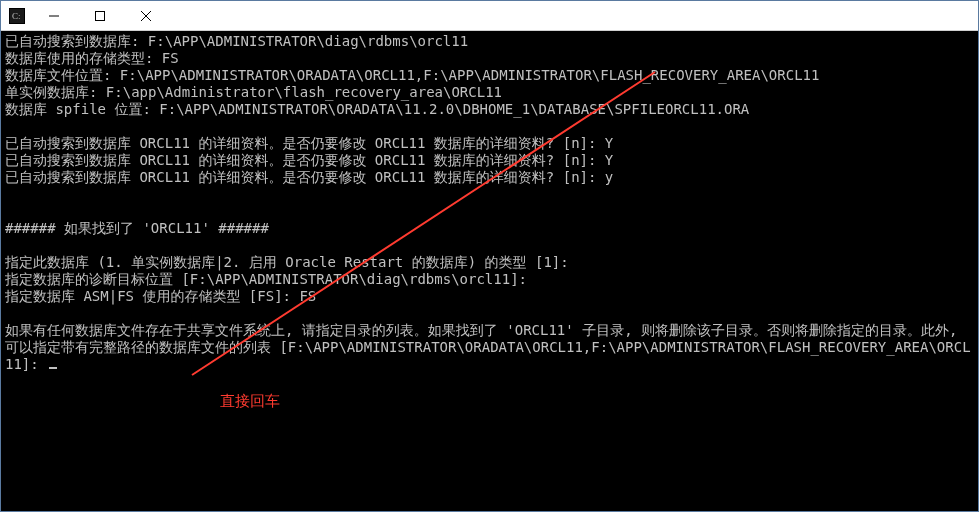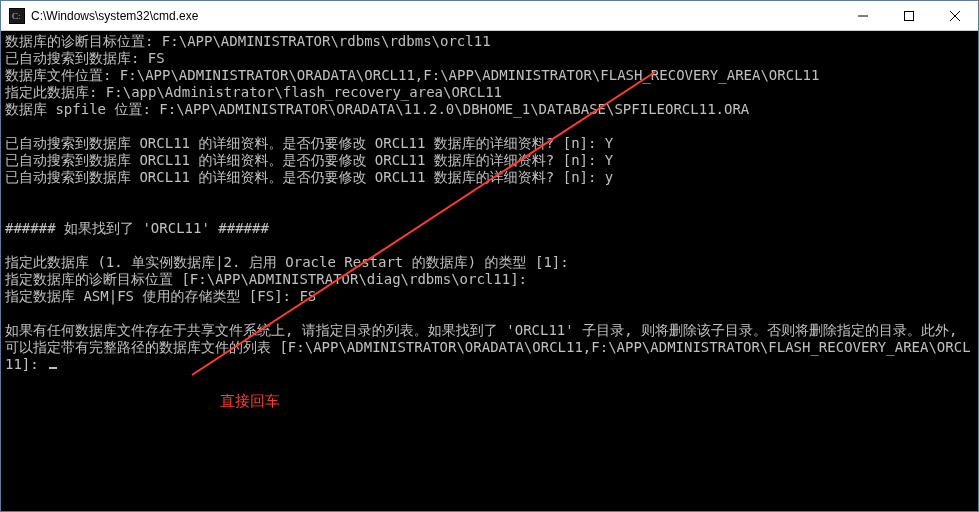--- a/index.html
+++ b/index.html
@@ -97,45 +97,44 @@
 <div class="window">
 
   <div class="titlebar">
     <span class="app-icon">
       <svg viewBox="0 0 16 16">
           <rect x="0" y="0" width="16" height="16" fill="#000"></rect>
           <rect x="1" y="1" width="14" height="14" fill="#1a1a1a"></rect>
           <text x="3" y="11" font-size="9" fill="#c0c0c0" font-family="Consolas">C:</text>
         </svg>
     </span>
-    <span class="title">C:\Windows\system32\cmd.exe</span>
     <div class="win-controls">
       <div class="win-btn">
         <svg viewBox="0 0 10 10">
             <line x1="0" y1="5" x2="10" y2="5" stroke="#000" stroke-width="1"></line>
           </svg>
       </div>
       <div class="win-btn">
         <svg viewBox="0 0 10 10">
             <rect x="0.5" y="0.5" width="9" height="9" fill="none" stroke="#000" stroke-width="1"></rect>
           </svg>
       </div>
       <div class="win-btn close">
         <svg viewBox="0 0 10 10">
             <line x1="0" y1="0" x2="10" y2="10" stroke="#000" stroke-width="1"></line>
             <line x1="10" y1="0" x2="0" y2="10" stroke="#000" stroke-width="1"></line>
           </svg>
       </div>
     </div>
   </div>
 
-  <div class="console" id="console"><span>数据库的诊断目标位置: F:\APP\ADMINISTRATOR\rdbms\rdbms\orcl11</span>
-<span>已自动搜索到数据库: FS</span>
+  <div class="console" id="console"><span>已自动搜索到数据库: F:\APP\ADMINISTRATOR\diag\rdbms\orcl11</span>
+<span>数据库使用的存储类型: FS</span>
 <span>数据库文件位置: F:\APP\ADMINISTRATOR\ORADATA\ORCL11,F:\APP\ADMINISTRATOR\FLASH_RECOVERY_AREA\ORCL11</span>
-<span>指定此数据库: F:\app\Administrator\flash_recovery_area\ORCL11</span>
+<span>单实例数据库: F:\app\Administrator\flash_recovery_area\ORCL11</span>
 <span>数据库 spfile 位置: F:\APP\ADMINISTRATOR\ORADATA\11.2.0\DBHOME_1\DATABASE\SPFILEORCL11.ORA</span>
 <span></span>
 <span>已自动搜索到数据库 ORCL11 的详细资料。是否仍要修改 ORCL11 数据库的详细资料? [n]: Y</span>
 <span>已自动搜索到数据库 ORCL11 的详细资料。是否仍要修改 ORCL11 数据库的详细资料? [n]: Y</span>
 <span>已自动搜索到数据库 ORCL11 的详细资料。是否仍要修改 ORCL11 数据库的详细资料? [n]: y</span>
 <span></span>
 <span></span>
 <span>###### 如果找到了 'ORCL11' ######</span>
 <span></span>
 <span>指定此数据库 (1. 单实例数据库|2. 启用 Oracle Restart 的数据库) 的类型 [1]:</span>

